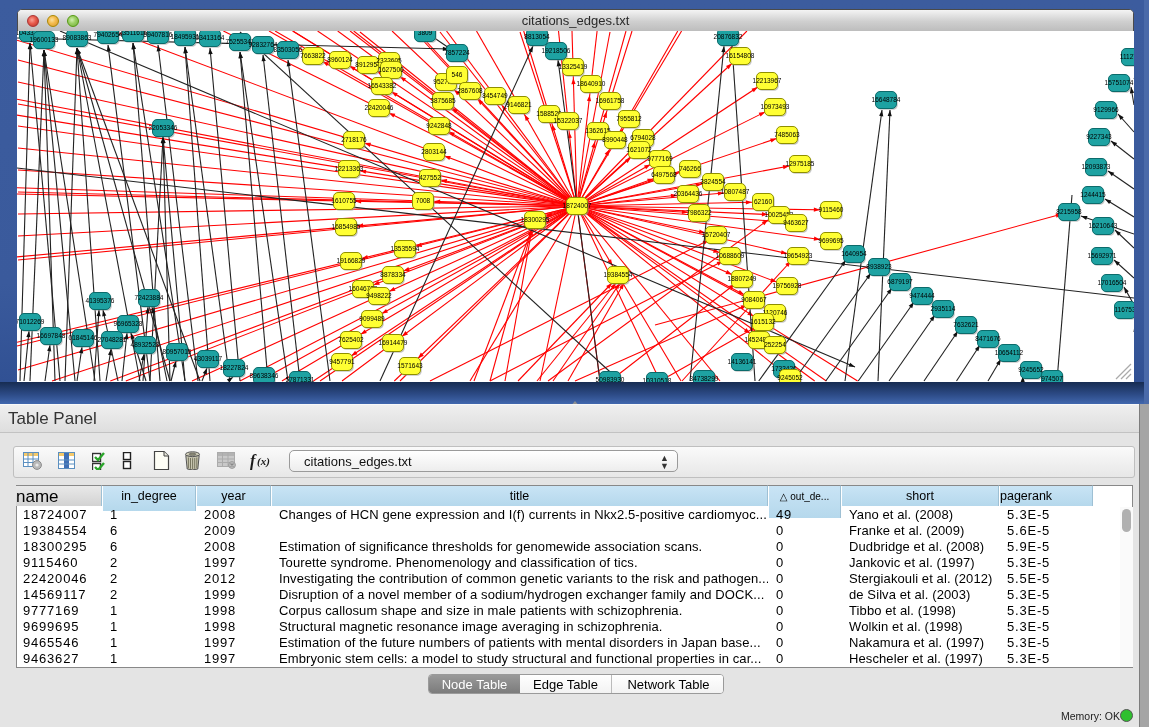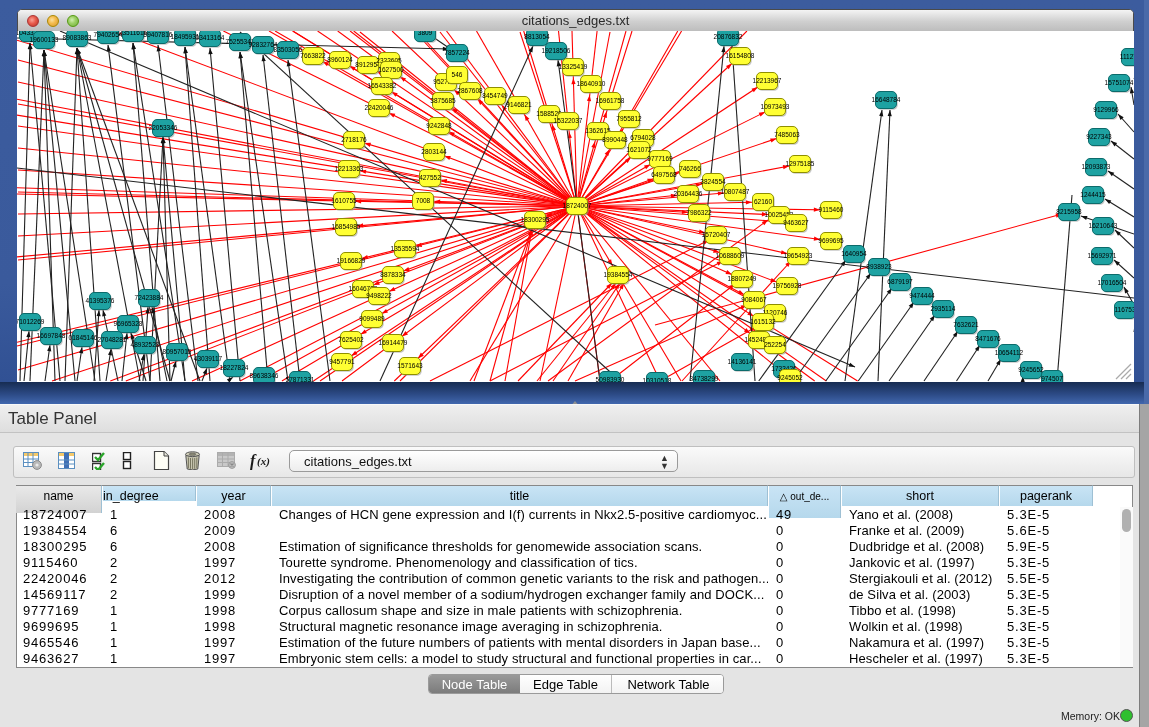--- a/index.html
+++ b/index.html
@@ -803,27 +803,27 @@
     <text x="0" y="15" font-family="Liberation Serif,serif" font-style="italic" font-weight="bold" font-size="16" fill="#1a1a1a">f</text>
     <text x="7" y="14" font-family="Liberation Serif,serif" font-style="italic" font-weight="bold" font-size="11" fill="#1a1a1a">(x)</text>
   </svg>
 
 <div class="abs" style="left:289px;top:450px;width:389px;height:22px;background:linear-gradient(#fff,#ededed);border:1px solid #9a9a9a;border-radius:5px">
   <div class="abs" style="left:14px;top:0;line-height:21px;font-size:13px;color:#111">citations_edges.txt</div>
   <div class="abs" style="right:8px;top:3px;font-size:9px;color:#333;line-height:8px">▲<br>▼</div>
 </div>
 
 <div class="abs" style="left:16px;top:485px;width:1117px;height:183px;background:#fff;border:1px solid #888"></div>
-<div style="position:absolute;left:16px;top:485px;width:86px;height:28px;background:linear-gradient(#e9e9e9,#d2d2d2);border-right:1px solid #9ec0d4;border-top:1px solid #888;line-height:21px;text-align:center;font-size:12px;color:#000">name</div>
-<div style="position:absolute;left:103px;top:485px;width:93px;height:16px;background:linear-gradient(#c9e4f5,#b5d8ec);border-right:1px solid #9ec0d4;border-top:1px solid #888;line-height:21px;font-size:12.5px;color:#000">in_degree</div>
+<div style="position:absolute;left:16px;top:485px;width:86px;height:21px;background:linear-gradient(#e9e9e9,#d2d2d2);border-right:1px solid #9ec0d4;border-top:1px solid #888;line-height:21px;font-size:17px;color:#000">name</div>
+<div style="position:absolute;left:103px;top:485px;width:93px;height:26px;background:linear-gradient(#c9e4f5,#b5d8ec);border-right:1px solid #9ec0d4;border-top:1px solid #888;line-height:21px;text-align:center;font-size:12.5px;color:#000">in_degree</div>
 <div style="position:absolute;left:197px;top:485px;width:74px;height:21px;background:linear-gradient(#c9e4f5,#b5d8ec);border-right:1px solid #9ec0d4;border-top:1px solid #888;line-height:21px;text-align:center;font-size:12.5px;color:#000">year</div>
 <div style="position:absolute;left:272px;top:485px;width:496px;height:21px;background:linear-gradient(#c9e4f5,#b5d8ec);border-right:1px solid #9ec0d4;border-top:1px solid #888;line-height:21px;text-align:center;font-size:12.5px;color:#000">title</div>
 <div style="position:absolute;left:769px;top:485px;width:72px;height:33px;background:linear-gradient(#c9e4f5,#b5d8ec);border-right:1px solid #9ec0d4;border-top:1px solid #888;line-height:21px;text-align:center;font-size:10px;color:#000">△ out_de...</div>
 <div style="position:absolute;left:842px;top:485px;width:157px;height:21px;background:linear-gradient(#c9e4f5,#b5d8ec);border-right:1px solid #9ec0d4;border-top:1px solid #888;line-height:21px;text-align:center;font-size:12.5px;color:#000">short</div>
-<div style="position:absolute;left:1000px;top:485px;width:93px;height:21px;background:linear-gradient(#c9e4f5,#b5d8ec);border-right:1px solid #9ec0d4;border-top:1px solid #888;line-height:21px;text-align:center;font-size:12.5px;color:#000">pagerank</div>
+<div style="position:absolute;left:1000px;top:485px;width:93px;height:21px;background:linear-gradient(#c9e4f5,#b5d8ec);border-right:1px solid #9ec0d4;border-top:1px solid #888;line-height:21px;font-size:12.5px;color:#000">pagerank</div>
 <div style="position:absolute;left:0;top:507px;width:1117px;height:16px;font-size:13px;color:#000">
     <div style="position:absolute;left:23px;top:0;width:79px;height:16px;overflow:hidden;white-space:nowrap;letter-spacing:0.8px">18724007</div>
     <div style="position:absolute;left:110px;top:0;width:86px;height:16px;overflow:hidden;white-space:nowrap;letter-spacing:0.8px">1</div>
     <div style="position:absolute;left:204px;top:0;width:67px;height:16px;overflow:hidden;white-space:nowrap;letter-spacing:0.8px">2008</div>
     <div style="position:absolute;left:279px;top:0;width:489px;height:16px;overflow:hidden;white-space:nowrap;letter-spacing:0.1px">Changes of HCN gene expression and I(f) currents in Nkx2.5-positive cardiomyoc...</div>
     <div style="position:absolute;left:776px;top:0;width:65px;height:16px;overflow:hidden;white-space:nowrap;letter-spacing:0.8px">49</div>
     <div style="position:absolute;left:849px;top:0;width:150px;height:16px;overflow:hidden;white-space:nowrap;letter-spacing:0.1px">Yano et al. (2008)</div>
     <div style="position:absolute;left:1007px;top:0;width:86px;height:16px;overflow:hidden;white-space:nowrap;letter-spacing:0.8px">5.3E-5</div>
   </div>
 <div style="position:absolute;left:0;top:523px;width:1117px;height:16px;font-size:13px;color:#000">

